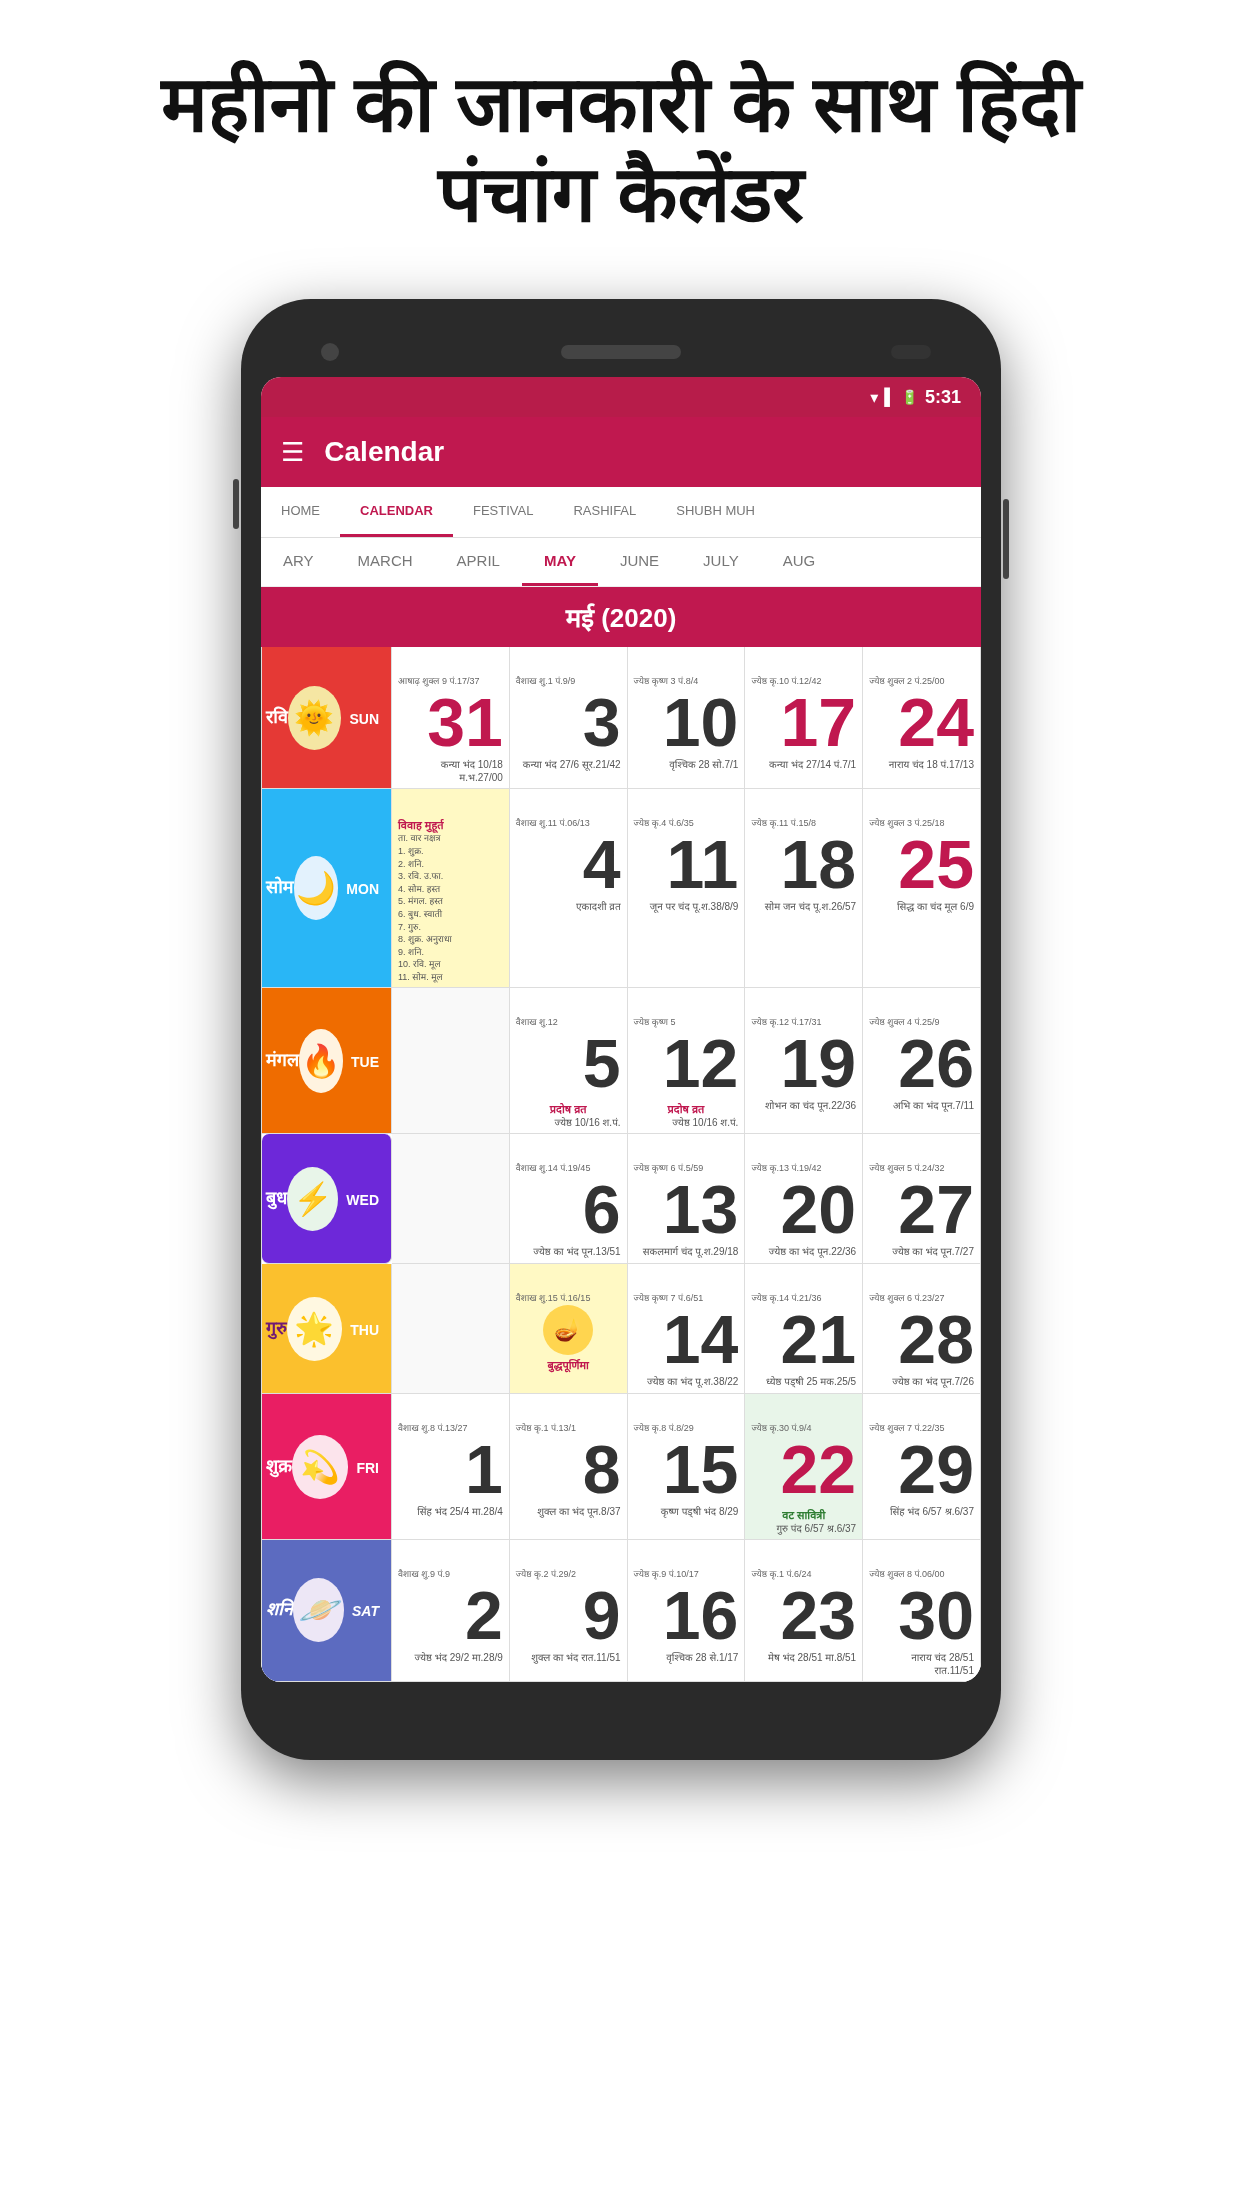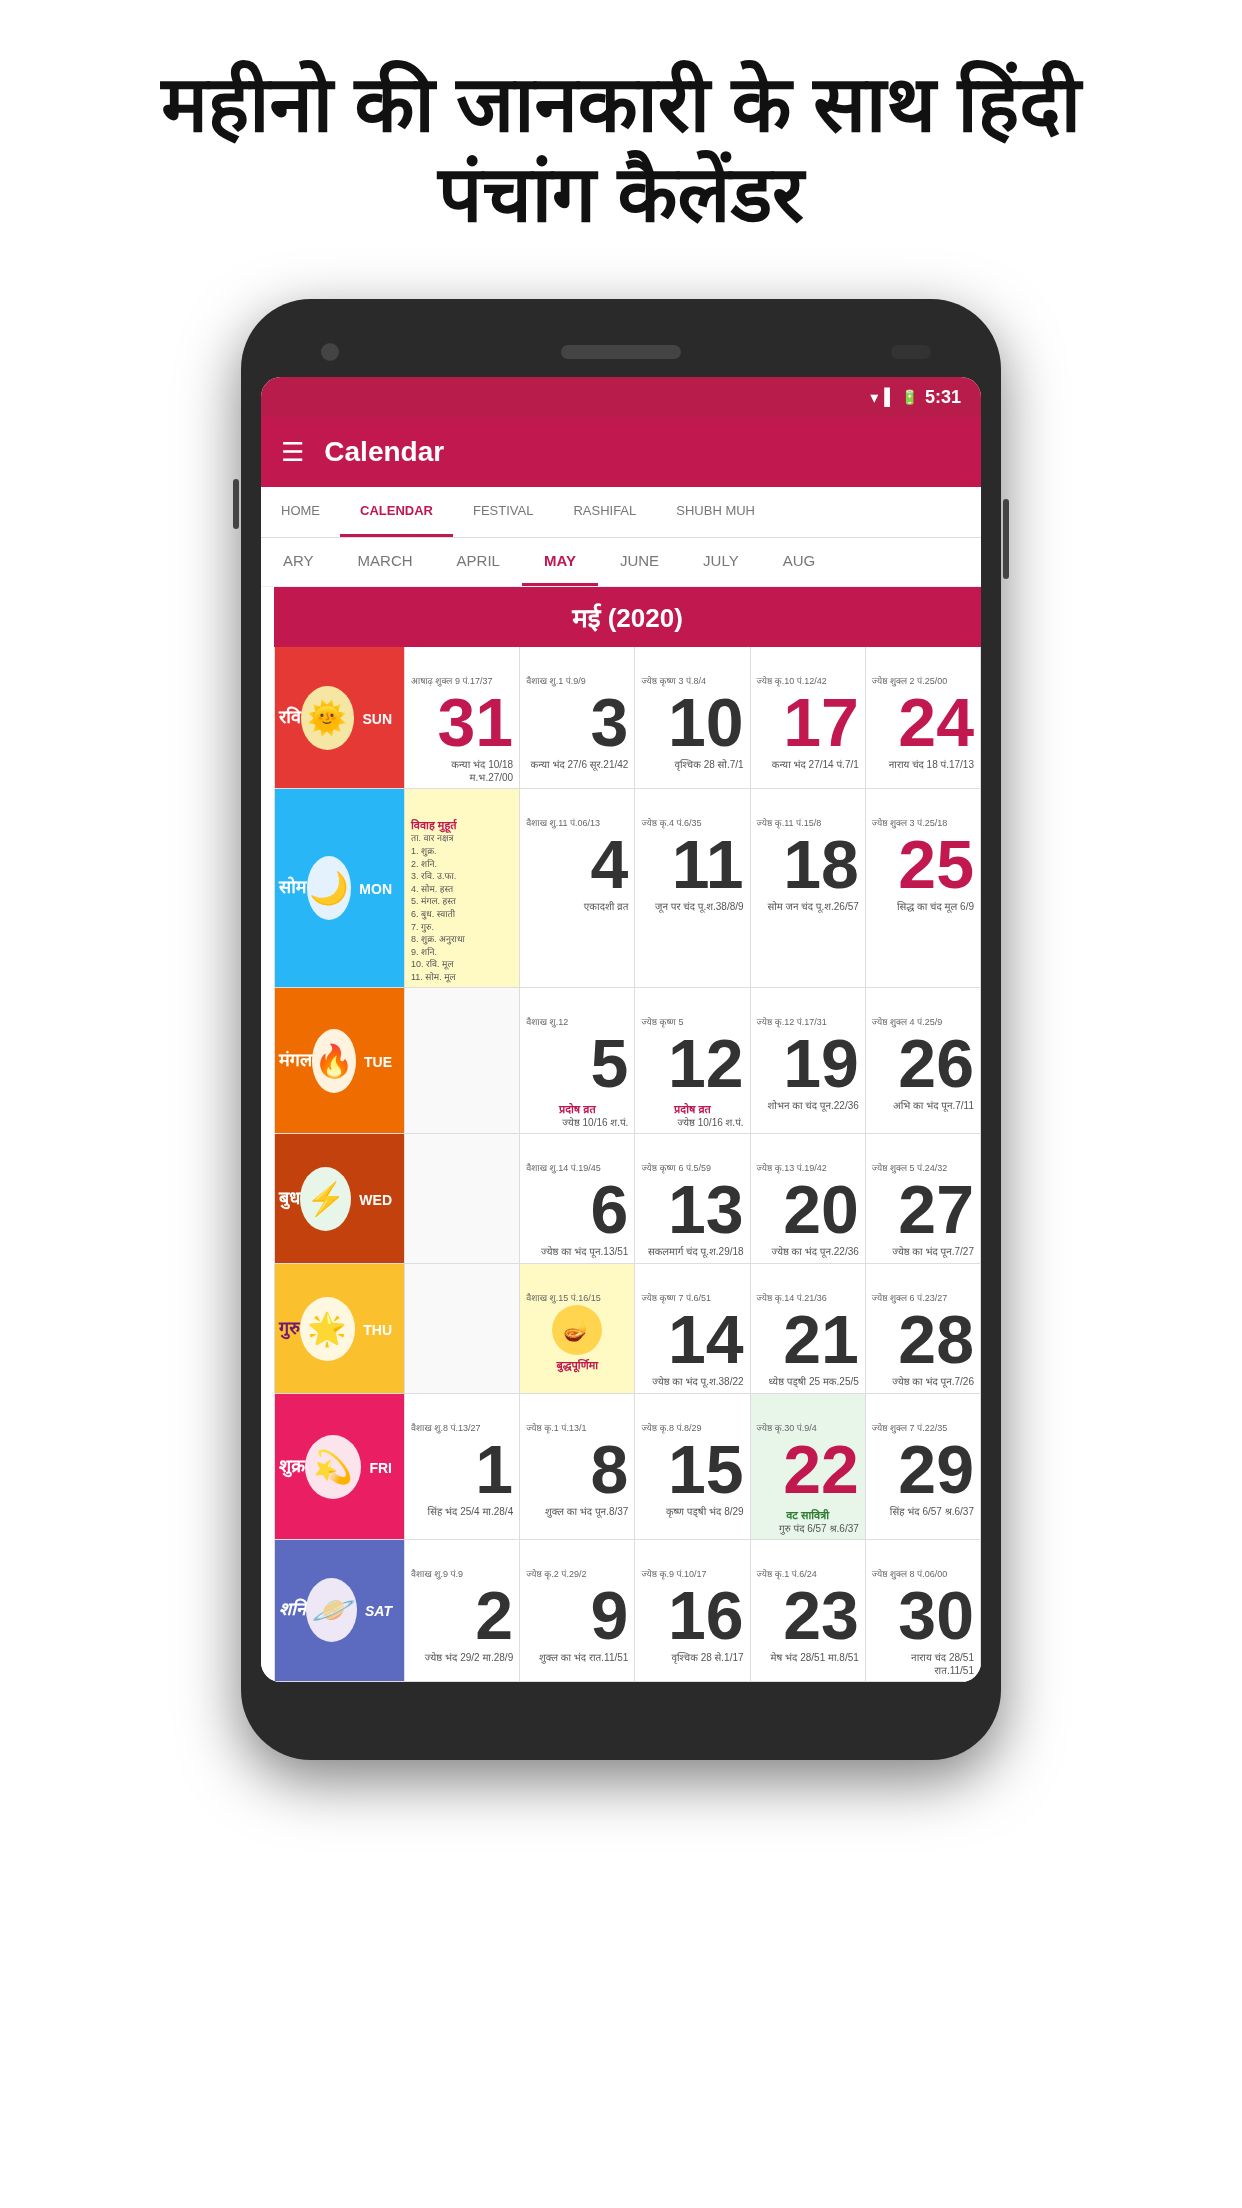--- a/index.html
+++ b/index.html
@@ -170,21 +170,20 @@
     }
     .month-nav-item.active {
       color: #c0184f;
       border-bottom: 3px solid #c0184f;
       font-weight: bold;
     }
 
     
     .calendar-container {
       background: #fff;
-      padding-left: 13px;
     }
 
     .calendar-header {
       background: #c0184f;
       text-align: center;
       color: white;
       font-size: 26px;
       font-weight: bold;
       padding: 12px;
     }
@@ -224,21 +223,21 @@
       display: flex;
       align-items: center;
       justify-content: center;
       font-size: 28px;
     }
 
     
     .sun-label { background: #e53935; }
     .mon-label { background: #29b6f6; }
     .tue-label { background: #ef6c00; }
-    .wed-label { background: #c2410c; }
+    .wed-label { background: #6d28d9; border-radius: 7px; }
     .thu-label { background: #fbc02d; }
     .fri-label { background: #e91e63; }
     .sat-label { background: #5c6bc0; }
 
     .day-eng-label {
       font-size: 14px;
       font-weight: bold;
       color: white;
       padding: 2px 8px;
       border-radius: 3px;

